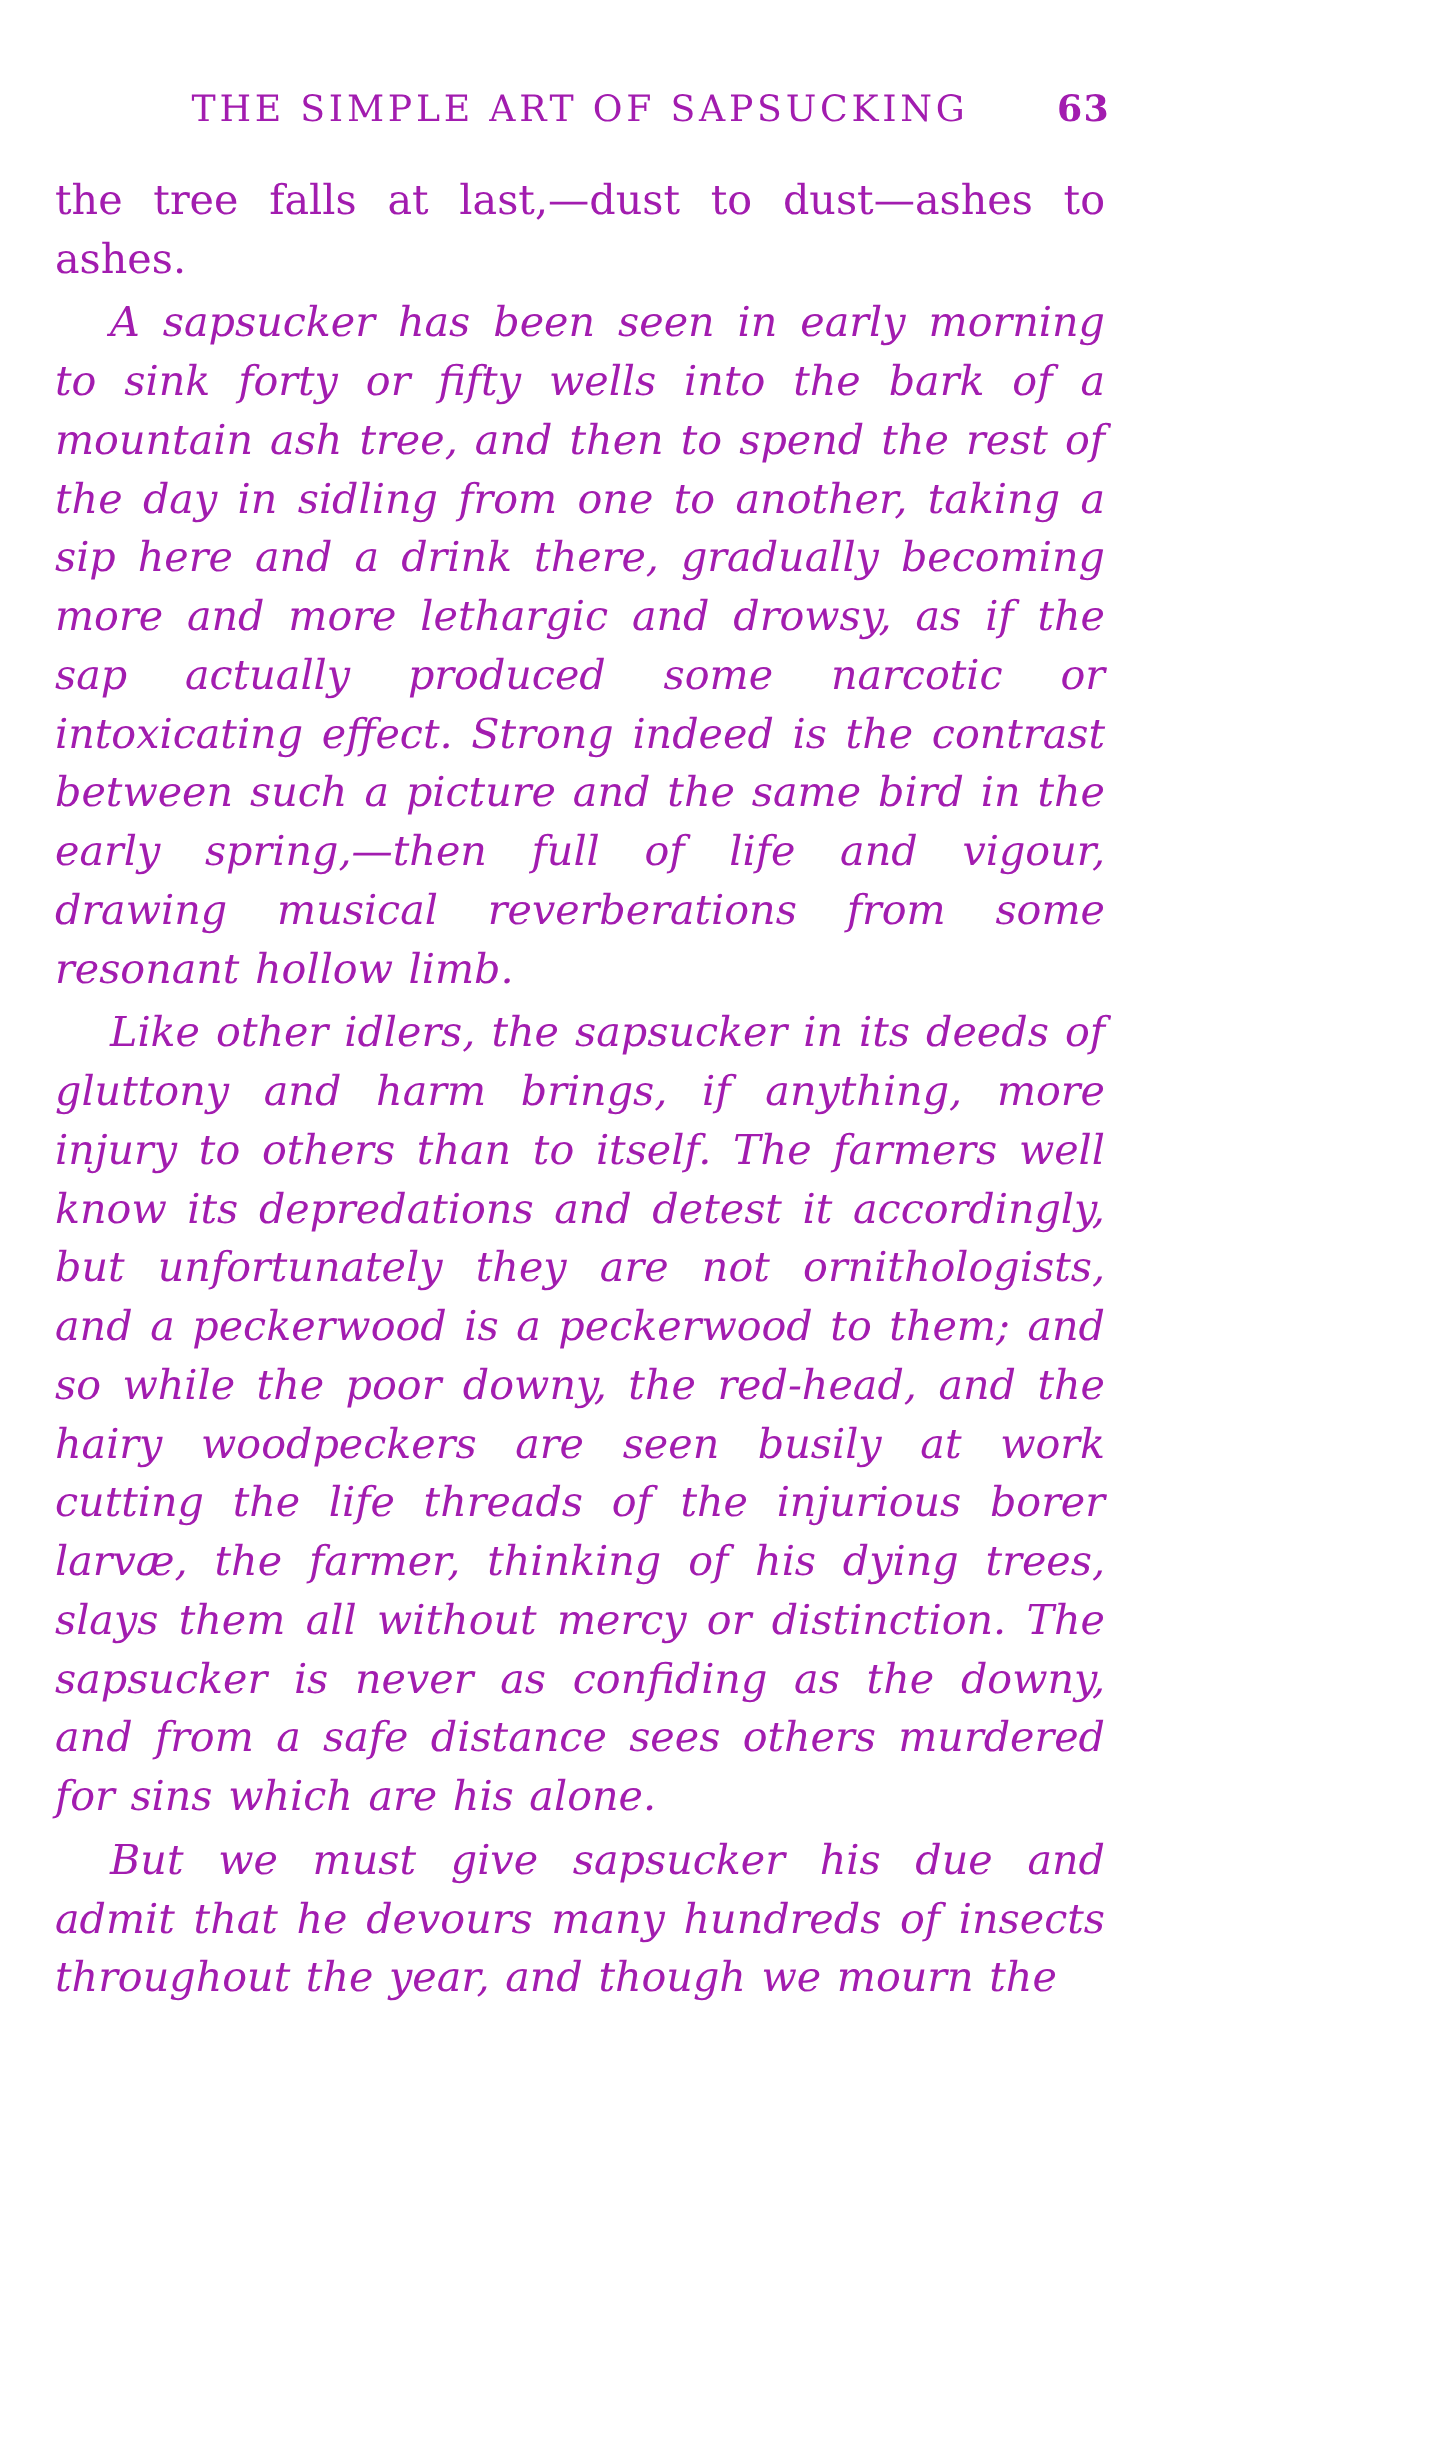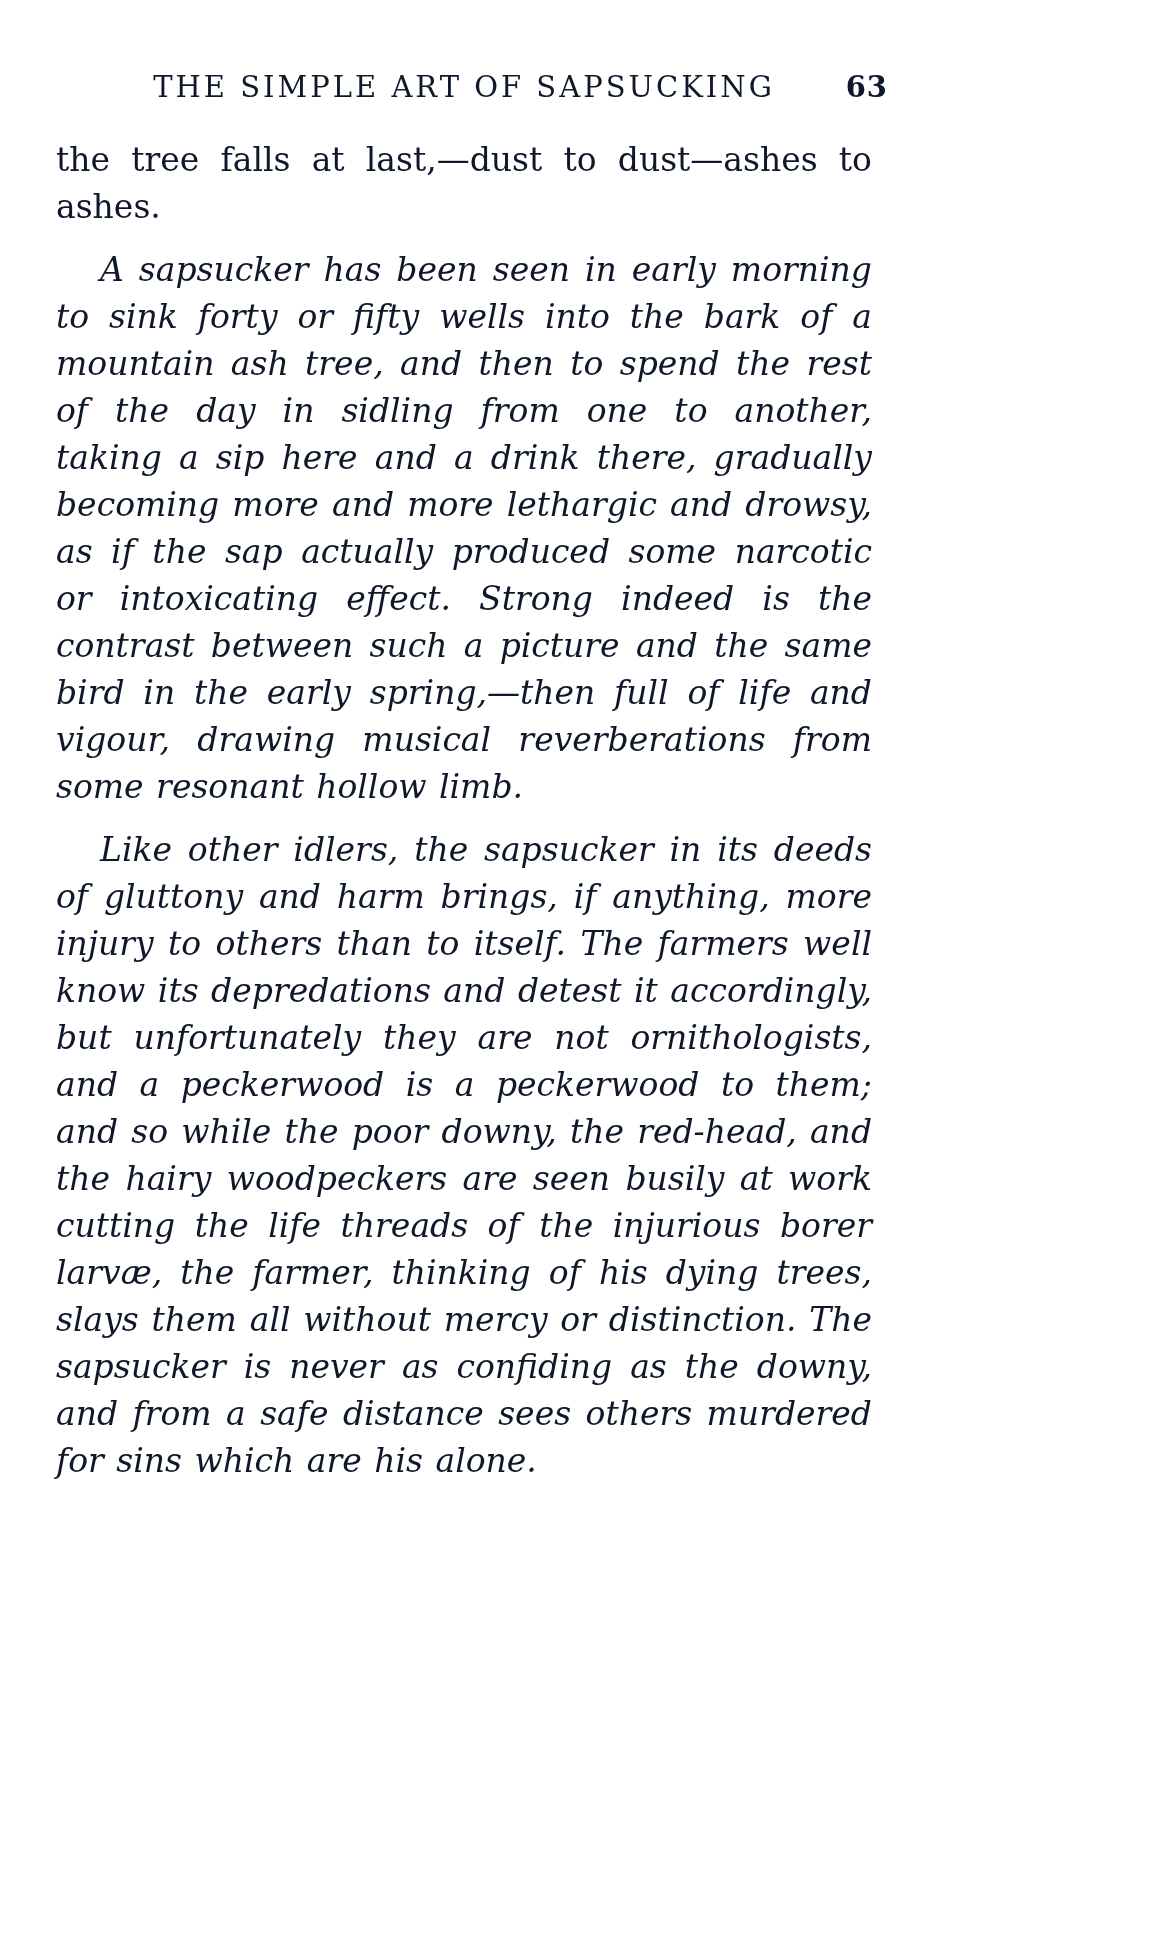--- a/index.html
+++ b/index.html
@@ -6,21 +6,21 @@
     margin: 0;
     padding: 0;
     background: #f4f4f4;
   }
   .page {
     position: relative;
     width: 1156px;
     height: 1957px;
     margin: 0 auto;
     background: #ffffff;
-    color: #0f172a;
+    color: #a21caf;
     font-family: "DejaVu Serif", serif;
     box-sizing: border-box;
     padding: 70px 0 0 40px;
     overflow: hidden;
   }
   .text-col {
     width: 848px;
   }
   .running-header {
     position: relative;
@@ -44,21 +44,21 @@
     letter-spacing: 1px;
     font-weight: bold;
   }
   .body-text {
     font-size: 33px;
     line-height: 47px;
     text-align: justify;
     word-spacing: 2px;
   }
   .body-text p {
-    margin: 16px;
+    margin: 4px;
   }
   .body-text p.indent {
     text-indent: 44px;
     font-style: italic;
   }
 </style>
 </head>
 <body>
 
 <div class="page">
@@ -66,16 +66,17 @@
 
     <div class="running-header">
       <div class="running-title">THE SIMPLE ART OF SAPSUCKING</div>
       <div class="page-number">63</div>
     </div>
 
     <div class="body-text">
       <p>the tree falls at last,—dust to dust—ashes to ashes.</p>
       <p class="indent">A sapsucker has been seen in early morning to sink forty or fifty wells into the bark of a mountain ash tree, and then to spend the rest of the day in sidling from one to another, taking a sip here and a drink there, gradually becoming more and more lethargic and drowsy, as if the sap actually produced some narcotic or intoxicating effect. Strong indeed is the contrast between such a picture and the same bird in the early spring,—then full of life and vigour, drawing musical reverberations from some resonant hollow limb.</p>
       <p class="indent">Like other idlers, the sapsucker in its deeds of gluttony and harm brings, if anything, more injury to others than to itself. The farmers well know its depredations and detest it accordingly, but unfortunately they are not ornithologists, and a peckerwood is a peckerwood to them; and so while the poor downy, the red-head, and the hairy woodpeckers are seen busily at work cutting the life threads of the injurious borer larvæ, the farmer, thinking of his dying trees, slays them all without mercy or distinction. The sapsucker is never as confiding as the downy, and from a safe distance sees others murdered for sins which are his alone.</p>
+      <p class="indent">But we must give sapsucker his due and admit that he devours many hundreds of insects throughout the year, and though we mourn the</p>
     </div>
 
   </div>
 </div>
 
 </body></html>

